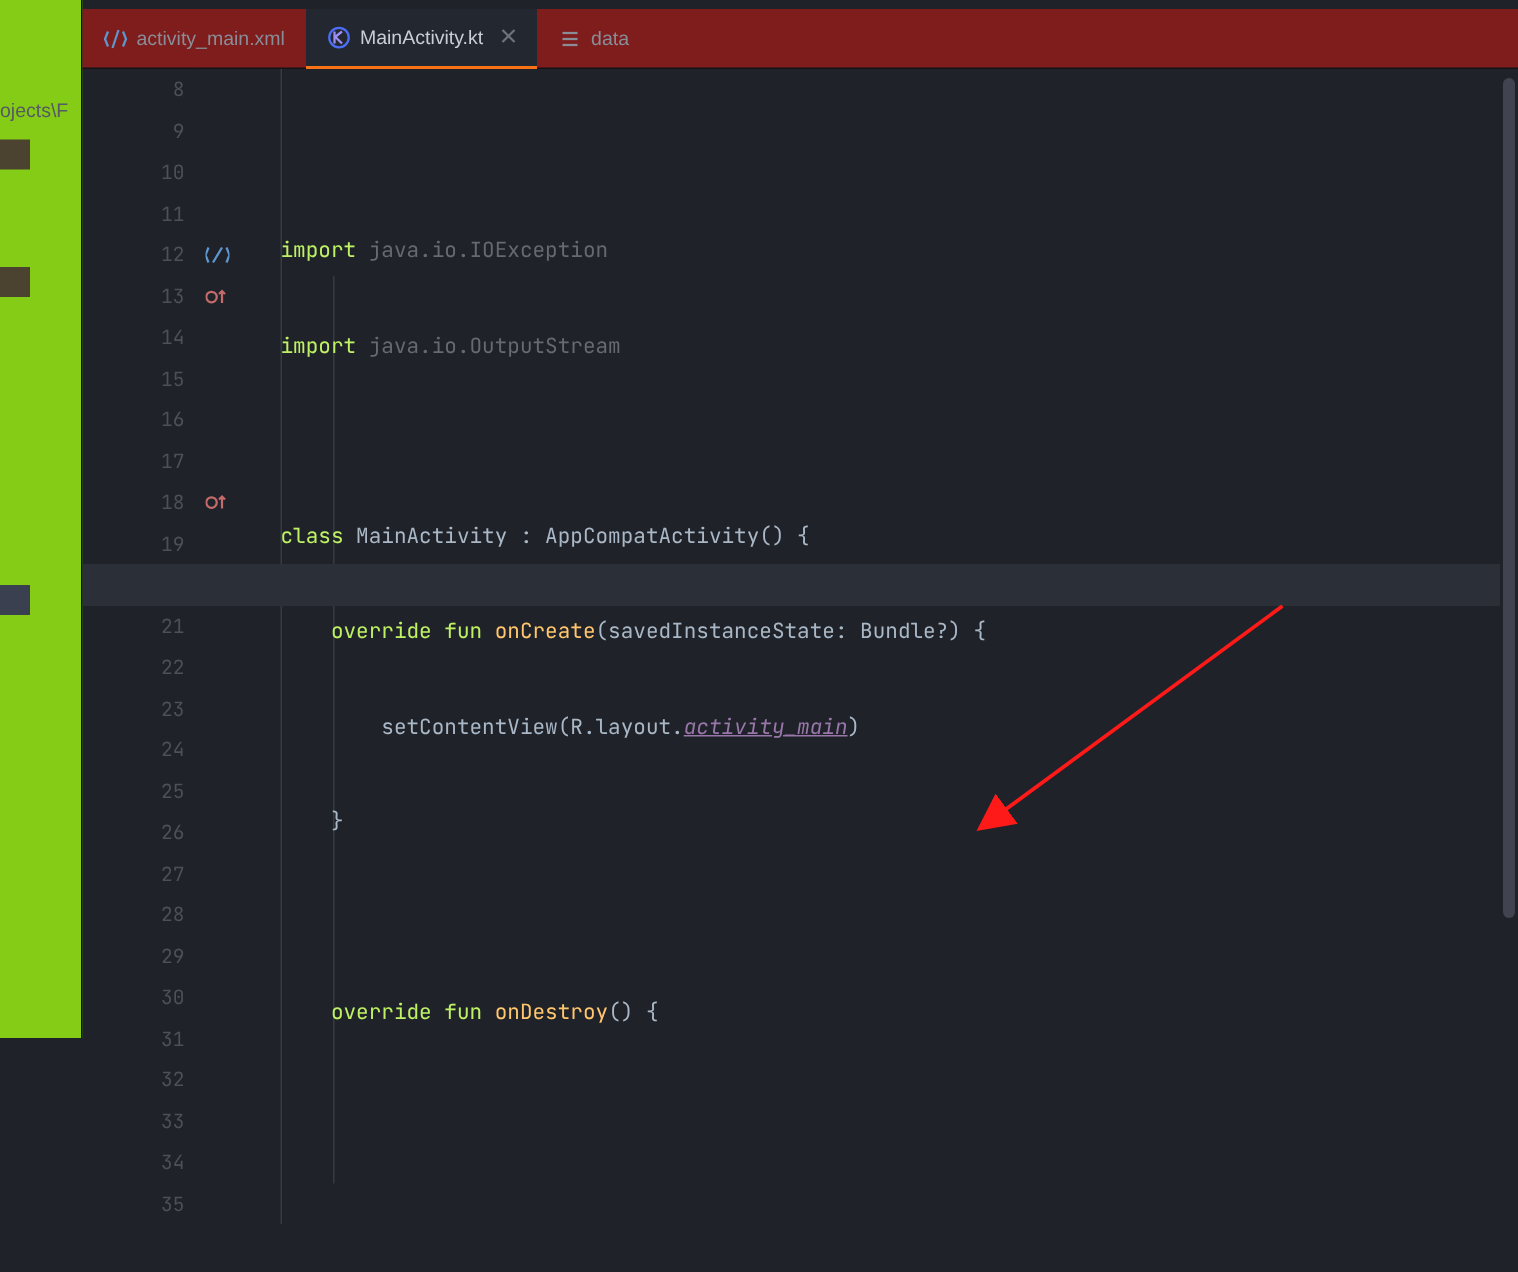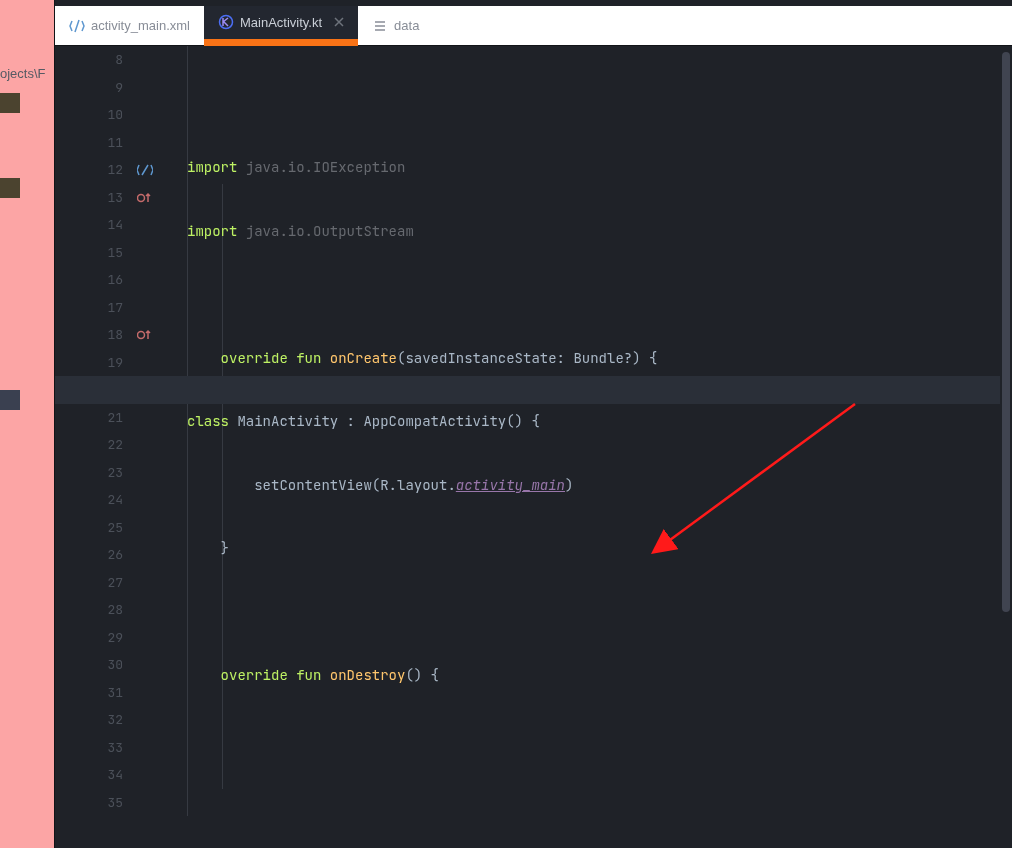--- a/index.html
+++ b/index.html
@@ -10,22 +10,22 @@
     font-size: 14px;
     width: 1012px;
     height: 848px;
     overflow: hidden;
     position: relative;
   }
   .left-panel {
     position: absolute;
     left: 0; top: 0;
     width: 55px;
-    height: 848px;
-    background: #fca5a5;
+    height: 692px;
+    background: #84cc16;
     border-right: 1px solid #121418;
   }
   .left-panel .faded-text {
     position: absolute;
     top: 66px;
     left: 0;
     color: #555a63;
     font-size: 13px;
     font-family: sans-serif;
     white-space: nowrap;
@@ -56,36 +56,36 @@
   }
   .tab-bar {
     position: absolute;
     left: 55px;
     top: 6px;
     right: 0;
     height: 40px;
     display: flex;
     align-items: center;
     border-bottom: 1px solid #121418;
-    background: #ffffff;
+    background: #7f1d1d;
   }
   .tab {
     display: flex;
     align-items: center;
     height: 40px;
     padding: 0 14px;
     gap: 6px;
     font-family: sans-serif;
     font-size: 13px;
     color: #888d97;
     cursor: pointer;
   }
   .tab.active {
     color: #c9ced6;
-    border-bottom: 7px solid #f97316;
+    border-bottom: 2px solid #f97316;
     background: #232730;
   }
   .tab .icon { display: inline-flex; }
   .tab .close {
     margin-left: 6px;
     color: #6e737c;
   }
   .editor {
     position: absolute;
     left: 55px;
@@ -275,22 +275,22 @@
   <div style="position:absolute;left:0;right:12px;top:330px;height:27.5px;background:#2a2f38;z-index:0"></div>
 
   <div class="code">
     
     <div class="vline" style="left:28px;top:0;height:770px"></div>
     <div class="vline" style="left:63px;top:138px;height:605px"></div>
 
     <div class="code-line"><span class="kw">import</span><span class="dim"> java.io.IOException</span></div>
     <div class="code-line"><span class="kw">import</span><span class="dim"> java.io.OutputStream</span></div>
     <div class="code-line"></div>
+    <div class="code-line"><span class="kw">class</span><span class="ident"> MainActivity : AppCompatActivity() {</span></div>
     <div class="code-line">    <span class="kw">override fun </span><span class="funcname">onCreate</span><span class="ident">(savedInstanceState: Bundle?) {</span></div>
-    <div class="code-line"><span class="kw">class</span><span class="ident"> MainActivity : AppCompatActivity() {</span></div>
     <div class="code-line">        <span class="ident">setContentView(R.layout.</span><span class="italic-link">activity_main</span><span class="ident">)</span></div>
     <div class="code-line">    <span class="ident">}</span></div>
     <div class="code-line"></div>
     <div class="code-line">    <span class="kw">override fun </span><span class="funcname">onDestroy</span><span class="ident">() {</span></div>
     
     
     
     
     
     

